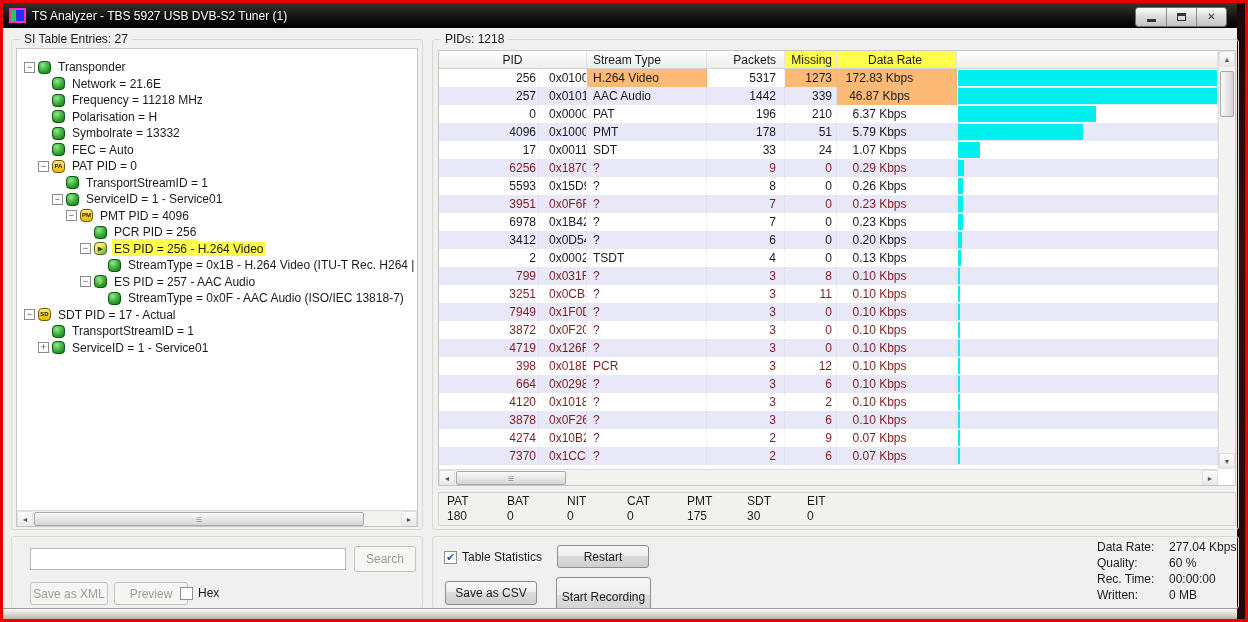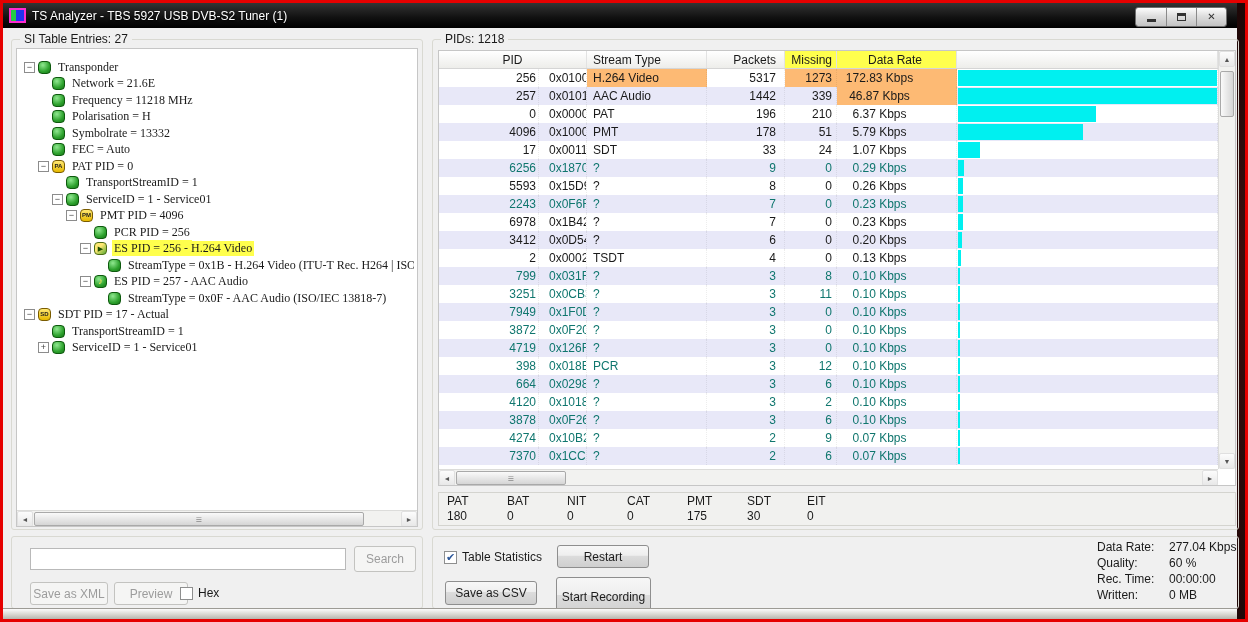--- a/index.html
+++ b/index.html
@@ -54,21 +54,21 @@
     display:inline-flex; align-items:center; justify-content:center;
     font-size:6px; font-weight:bold; line-height:13px; }
   .ticon.green { background:radial-gradient(circle at 35% 28%, #90e890, #2da12d 62%, #187618);
     border:1px solid #0e5a0e; }
   .ticon.pa, .ticon.pm, .ticon.sd { background:linear-gradient(180deg,#ffe873,#e6b900);
     border:1px solid #7a5c00; color:#1d1d1d; }
   .ticon.video { background:linear-gradient(135deg,#ffe873 40%,#56a832); border:1px solid #4c6d14;
     color:#1d4d00; font-size:7px; }
   .ticon.audio { background:radial-gradient(circle at 35% 28%, #90e890, #2da12d 62%, #187618);
     border:1px solid #0e5a0e; color:#ffe14d; font-size:9px; }
-  .tlabel { padding:0 2px;font-family:Liberation Serif, serif; }
+  .tlabel { padding:0 2px; }
   .tlabel.hl { background:#ffff4d; }
   .tlabel.hlu { box-shadow:0 4px 0 #ffff4d; }
 
   
   .hscroll { position:absolute; height:16px; background:#f2f2f0; border-top:1px solid #dcdcda; }
   .vscroll { position:absolute; width:17px; background:#f2f2f0; border-left:1px solid #dcdcda; }
   .sb-arrow { position:absolute; width:16px; height:16px; display:flex; align-items:center;
     justify-content:center; font-size:7px; color:#555; background:linear-gradient(180deg,#fcfcfc,#e8e8e8);
     border:1px solid #e0e0e0; border-radius:2px; }
   .sb-thumb-h { position:absolute; top:1px; height:14px;
@@ -87,21 +87,21 @@
   .c-dec  { width:100px; text-align:right; padding-right:2px; }
   .c-hex  { width:48px;  text-align:left; padding-left:10px; }
   .c-type { width:120px; text-align:left; padding-left:6px; }
   .c-pack { width:78px;  text-align:right; padding-right:8px; }
   .c-miss { width:52px;  text-align:right; padding-right:4px; }
   .c-rate { width:120px; text-align:center; padding-right:34px; }
   .c-bar  { width:261px; position:relative; }
   .h-pid  { width:148px; text-align:center; }
   .tbody .prow { display:flex; height:18px; align-items:center; background:#fff; }
   .tbody .prow.alt { background:#e8e8f8; }
-  .tbody .prow.red { color:#0f766e; }
+  .tbody .prow.red { color:#7f1d1d; }
   .prow span { display:block; white-space:nowrap; overflow:hidden; border-right:1px dotted rgba(0,0,0,0.07); height:18px; padding-top:2px; }
   .prow span.hl { background:#fdba74; }
   .bar { position:absolute; left:1px; top:1px; height:16px; background:#00f0f0; }
 
   .stats-panel { position:absolute; left:5px; top:452px; width:798px; height:34px;
     background:#f1f1ef; border:1px solid #d4d4cf; display:flex; padding:1px 0 0 8px; }
   .stat { width:60px; }
   .stat-label, .stat-value { height:15px; line-height:15px; }
 
   
@@ -328,21 +328,21 @@
             <span class="c-hex">0x15D9</span>
             <span class="c-type">?</span>
             <span class="c-pack">8</span>
             <span class="c-miss">0</span>
             <span class="c-rate">0.26 Kbps</span>
             <span class="c-bar">
               <div class="bar" style="width: 2.1%; background: rgb(0, 240, 240);"></div>
             </span>
           </div>
           <div class="prow alt red">
-            <span class="c-dec">2243</span>
+            <span class="c-dec">3951</span>
             <span class="c-hex">0x0F6F</span>
             <span class="c-type">?</span>
             <span class="c-pack">7</span>
             <span class="c-miss">0</span>
             <span class="c-rate">0.23 Kbps</span>
             <span class="c-bar">
               <div class="bar" style="width: 1.9%; background: rgb(0, 240, 240);"></div>
             </span>
           </div>
           <div class="prow">

